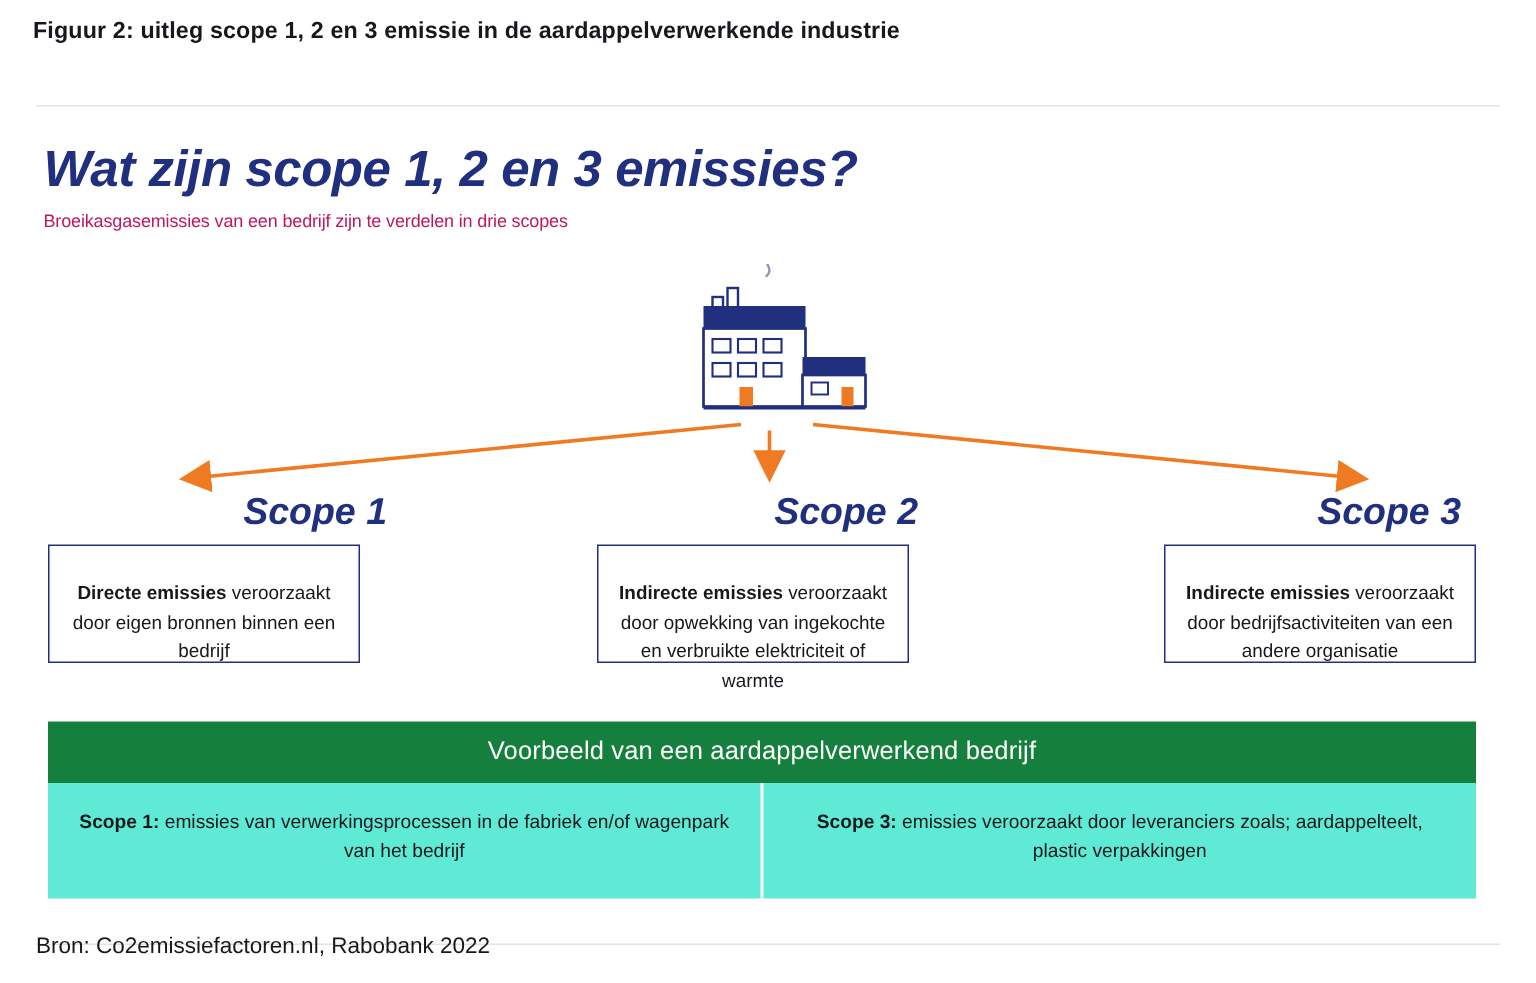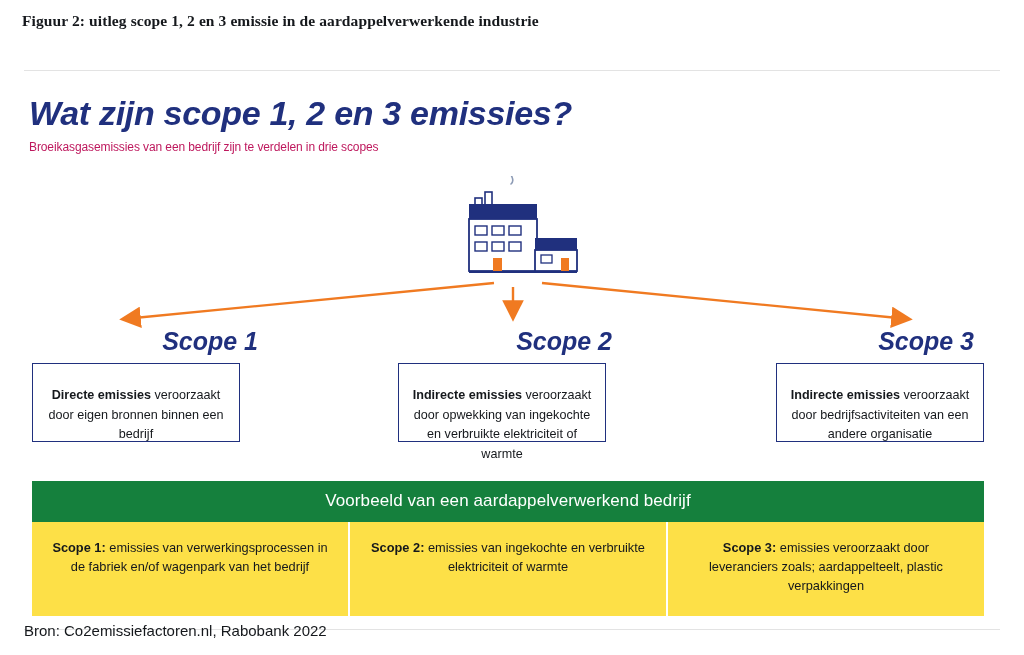--- a/index.html
+++ b/index.html
@@ -24,21 +24,20 @@
 
   
   .fig-caption {
     position: absolute;
     left: 22px;
     top: 12px;
     font-size: 15.5px;
     font-weight: bold;
     color: #15181c;
     letter-spacing: 0.1px;
-    font-family: Liberation Serif, serif;
   }
   .fig-source {
     position: absolute;
     left: 24px;
     top: 622px;
     font-size: 15px;
     color: #15181c;
   }
 
   
@@ -139,21 +138,21 @@
   .example-header {
     background: #15803d;
     color: #ffffff;
     font-size: 17px;
     text-align: center;
     padding: 10px 0 11px;
     letter-spacing: 0.1px;
   }
   .example-cols {
     display: flex;
-    background: #fde047;
+    background: #5eead4;
   }
   .example-col {
     flex: 1 1 0;
     box-sizing: border-box;
     padding: 16px 20px 20px;
     font-size: 12.8px;
     line-height: 1.5;
     text-align: center;
     color: #15181c;
     min-height: 77px;
@@ -236,23 +235,20 @@
         <b>Indirecte emissies</b><span> veroorzaakt door bedrijfsactiviteiten van een andere organisatie</span>
       </div>
 
       <div class="example">
         <div class="example-header">Voorbeeld van een aardappelverwerkend bedrijf</div>
         <div class="example-cols">
           <div class="example-col">
             <b>Scope 1:</b><span> emissies van verwerkingsprocessen in de fabriek en/of wagenpark van het bedrijf</span>
           </div>
           <div class="example-col">
-            <b>Scope 2:</b><span> emissies van ingekochte en verbruikte elektriciteit of warmte</span>
-          </div>
-          <div class="example-col">
             <b>Scope 3:</b><span> emissies veroorzaakt door leveranciers zoals; aardappelteelt, plastic verpakkingen</span>
           </div>
         </div>
       </div>
 
     </div>
   </div>
 
   <div class="fig-source">Bron: Co2emissiefactoren.nl, Rabobank 2022</div>
 

